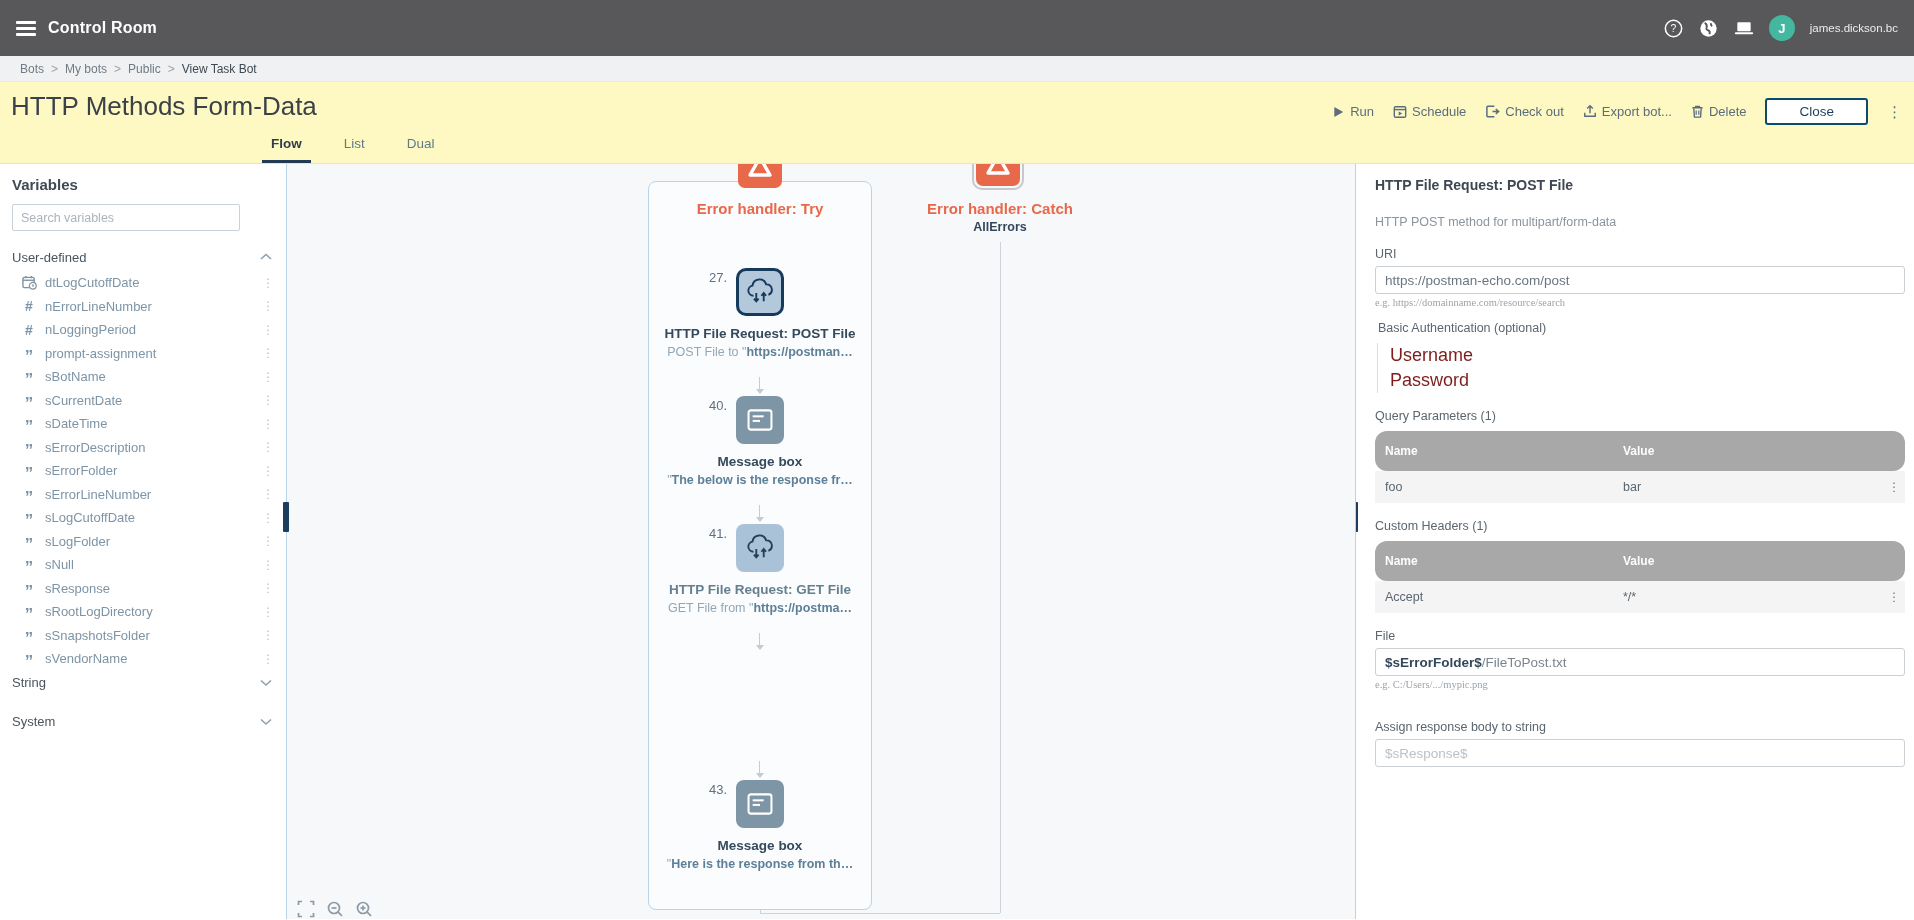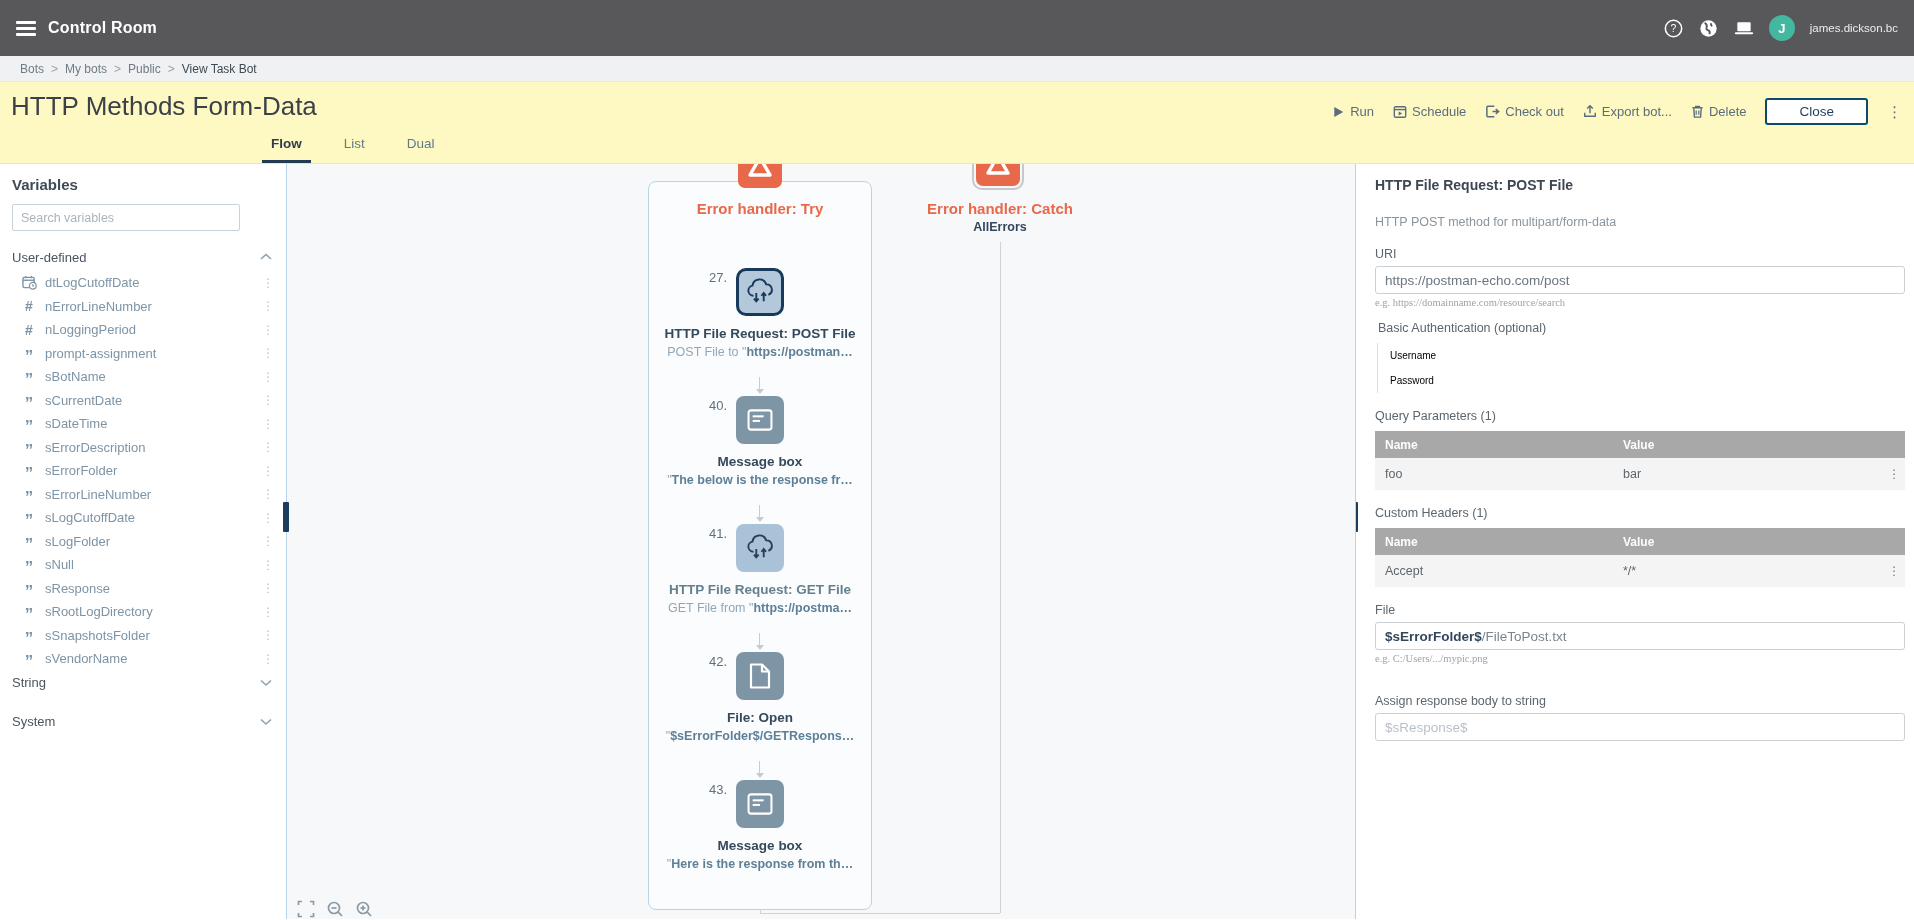--- a/index.html
+++ b/index.html
@@ -97,24 +97,24 @@
   
   .rp-title { margin-top:13px; font-size:14px; font-weight:bold; color:#3d4752; }
   .rp-desc { margin-top:22px; font-size:12.5px; color:#8b959e; }
   .rp-label { margin-top:18px; font-size:12.5px; color:#5b666f; }
   .rp-input { margin-top:5px; width:530px; height:28px; border:1px solid #cbd0d4; border-radius:3px;
               font-size:13.5px; color:#6b7680; padding:0 9px; font-family:inherit; background:#fff; }
   .rp-input::placeholder { color:#b9c1c8; }
   .rp-hint { margin-top:3px; font-size:10.5px; color:#9aa4ad;font-family:Liberation Serif, serif; }
   .auth-label { margin-top:13px; margin-left:3px; font-size:12.5px; color:#5b666f; }
   .auth-group { margin-left:2px; border-left:1px solid #dcdfe2; padding-left:12px; margin-top:8px; }
-  .auth-row { font-size:10px; color:#000000; height:25px; display:flex; align-items:center; }
+  .auth-row { font-size:18px; color:#7f1d1d; height:25px; display:flex; align-items:center; }
   .rp-table { margin-top:8px; width:530px; }
-  .tbl-head { display:flex; align-items:center; height:27px; background:#a8a8a8; color:#fdfdfd;
-              font-size:12px; font-weight:bold; }
+  .tbl-head { display:flex; align-items:center; height:40px; background:#a8a8a8; color:#fdfdfd;
+              font-size:12px; font-weight:bold;border-radius:12px; }
   .tbl-row { display:flex; align-items:center; height:32px; background:#f4f4f5; font-size:12.5px; color:#5b666f; }
   .col-name { width:248px; padding-left:10px; }
   .col-val { flex:1; }
   .col-kebab { width:22px; text-align:center; color:#6d7680; font-size:12px; cursor:pointer; }
   .file-input { margin-top:5px; width:530px; height:28px; border:1px solid #cbd0d4; border-radius:3px;
                 display:flex; align-items:center; padding:0 9px; font-size:13.5px; cursor:text; }
   .file-bold { font-weight:bold; color:#33475c; }
   .file-rest { color:#7b858e; }
   .gap-lg { margin-top:30px; }
 </style>
@@ -399,31 +399,20 @@
             <path d="M9 19 a5.5 5.5 0 0 1 -1-10.9 a7.5 7.5 0 0 1 14.6-1.3 a5.8 5.8 0 0 1 2.4 11.2" fill="none" stroke="#2b3f52" stroke-width="2"></path>
             <path d="M12 16 v9 M9.5 22 L12 25 L14.5 22" fill="none" stroke="#2b3f52" stroke-width="2"></path>
             <path d="M20 25 v-9 M17.5 19 L20 16 L22.5 19" fill="none" stroke="#2b3f52" stroke-width="2"></path>
           </svg>
       </div>
       <div class="step-title muted">HTTP File Request: GET File</div>
       <div class="step-sub"><span>GET File from "</span><b>https://postma…</b></div>
     </div>
     <div class="arrow" style="top:469px"></div>
 
-    <div class="step" style="top:488px">
-      <span class="step-num">42.</span>
-      <div class="step-icon ic-slate">
-        <svg width="22" height="26" viewBox="0 0 22 26">
-            <path d="M2 1.5 H13 L20 8.5 V24.5 H2 Z" fill="none" stroke="#fff" stroke-width="2.2" stroke-linejoin="round"></path>
-            <path d="M13 1.5 V8.5 H20" fill="none" stroke="#fff" stroke-width="2.2" stroke-linejoin="round"></path>
-          </svg>
-      </div>
-      <div class="step-title">File: Open</div>
-      <div class="step-sub"><span>"</span><b>$sErrorFolder$/GETRespons…</b></div>
-    </div>
     <div class="arrow" style="top:597px"></div>
 
     <div class="step" style="top:616px">
       <span class="step-num">43.</span>
       <div class="step-icon ic-slate">
         <svg width="26" height="22" viewBox="0 0 28 24">
             <rect x="1.5" y="1.5" width="25" height="21" rx="2.5" fill="none" stroke="#fff" stroke-width="2.2"></rect>
             <line x1="6" y1="8" x2="18" y2="8" stroke="#fff" stroke-width="2.2"></line>
             <line x1="6" y1="13" x2="14" y2="13" stroke="#fff" stroke-width="2.2"></line>
           </svg>

